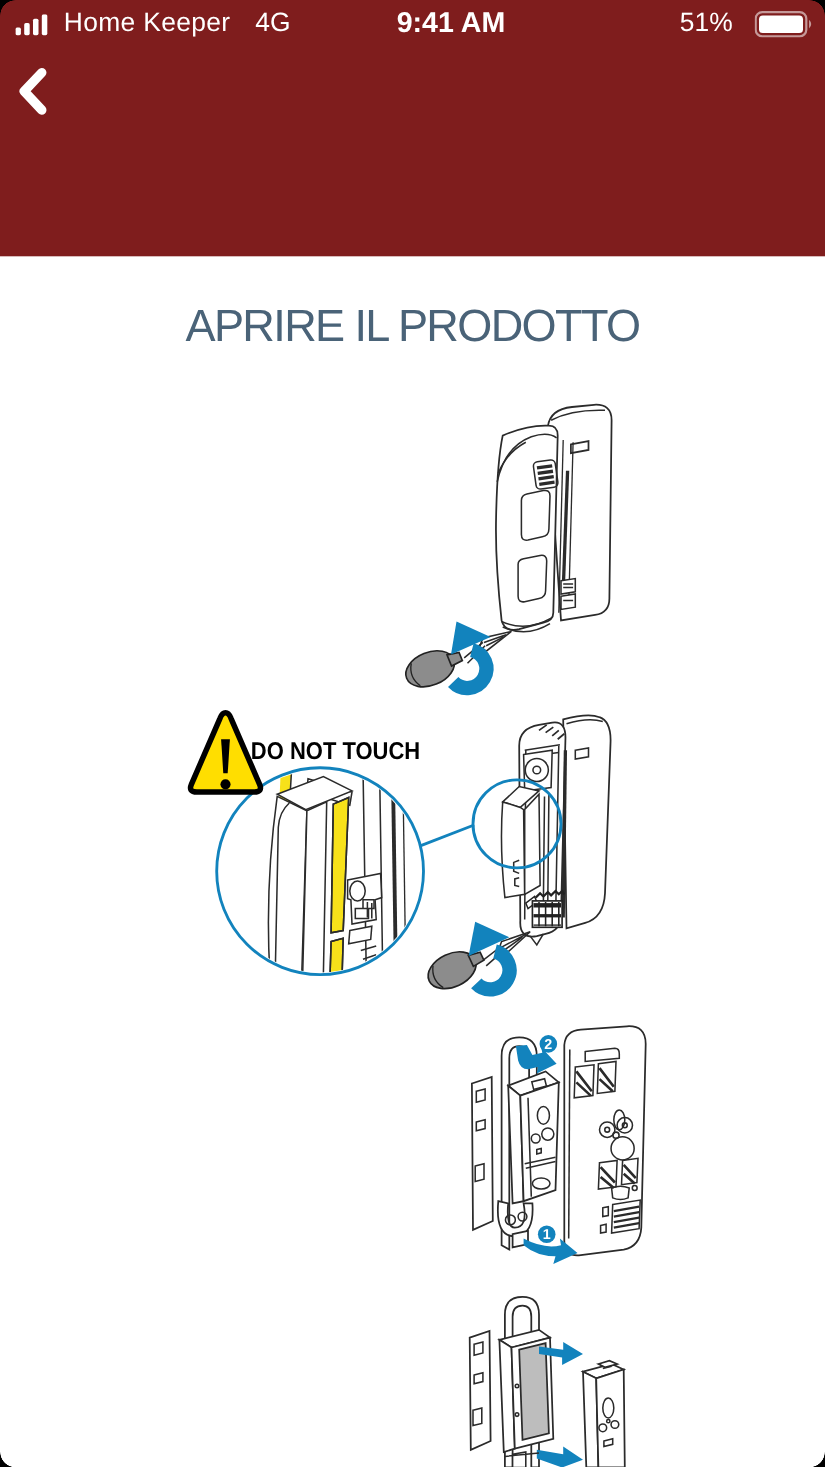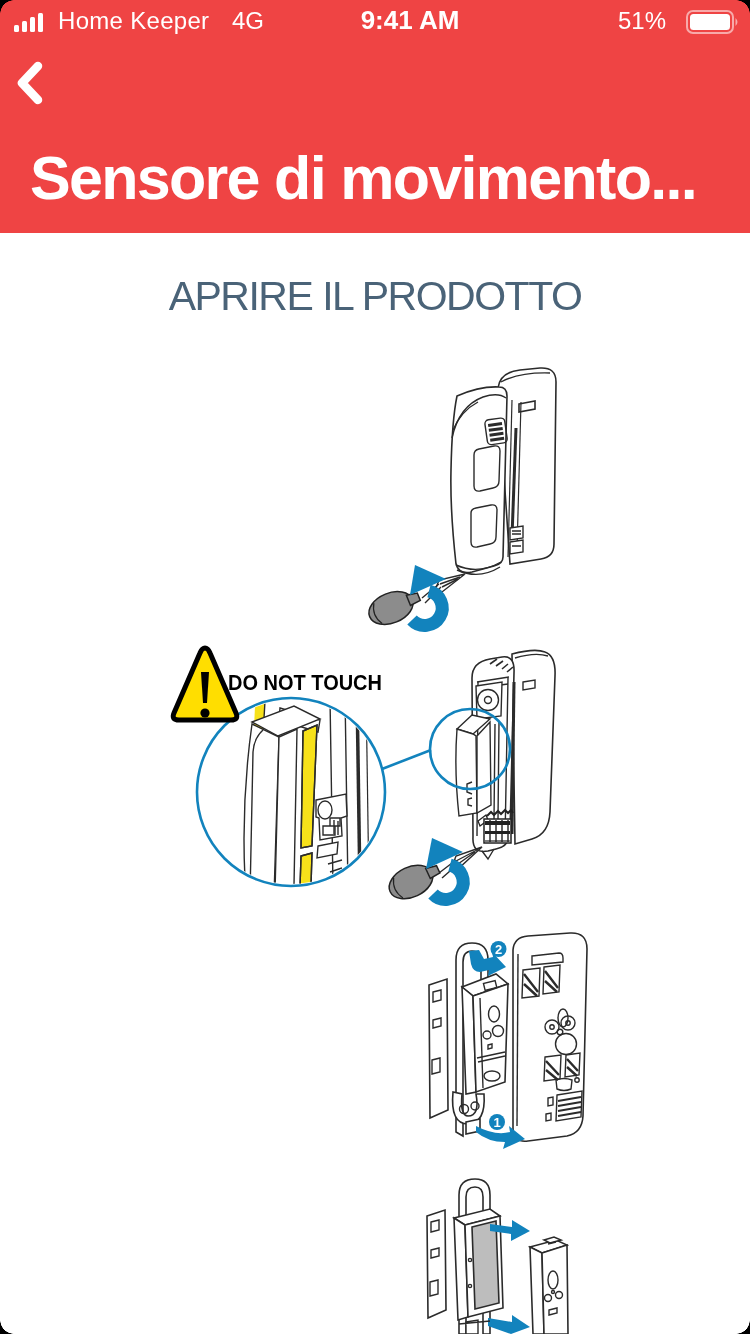--- a/index.html
+++ b/index.html
@@ -1,17 +1,17 @@
 <!DOCTYPE html>
 <html><head>
 <meta charset="utf-8">
 <style>
   html,body{margin:0;padding:0;}
   body{width:750px;height:1334px;font-family:"Liberation Sans",sans-serif;background:#fff;overflow:hidden;position:relative;}
-  .header{position:absolute;left:0;top:0;width:750px;height:233px;background:#ef4444;}
+  .header{position:absolute;left:0;top:0;width:750px;height:233px;background:#7f1d1d;}
   .corner{position:absolute;top:0;width:14px;height:14px;background:#000;}
   .statusbar{position:absolute;left:0;top:0;width:750px;height:44px;color:#fff;}
   .sb-left{position:absolute;left:58px;top:7px;font-size:24px;letter-spacing:0.3px;}
   .sb-4g{position:absolute;left:232px;top:7px;font-size:24px;}
   .sb-time{position:absolute;left:0;width:750px;top:5px;text-align:center;font-size:26px;font-weight:bold;margin-left:35px;}
   .sb-batt{position:absolute;left:618px;top:7px;font-size:24px;}
   .title{position:absolute;left:30px;top:143px;font-size:61px;font-weight:bold;color:#fff;letter-spacing:-1.7px;}
   .heading{position:absolute;left:0;top:273px;width:750px;text-align:center;font-size:41px;color:#4A6378;letter-spacing:-1.5px;}
   svg{position:absolute;}
   .lw{fill:#fff;stroke:#2b2b2b;stroke-width:1.6;}
@@ -37,21 +37,20 @@
     <div class="sb-batt">51%</div>
     <svg style="left:686px;top:10px;" width="54" height="24" viewBox="0 0 54 24">
       <rect x="1" y="1" width="46" height="22" rx="6" fill="none" stroke="#fff" stroke-opacity="0.55" stroke-width="2"></rect>
       <rect x="4" y="4" width="40" height="16" rx="3.5" fill="#fff"></rect>
       <path d="M49.5 8 q4 4 0 8 z" fill="#fff" fill-opacity="0.55"></path>
     </svg>
   </div>
   <svg style="left:12px;top:60px;" width="40" height="48" viewBox="0 0 40 48">
     <path d="M26 6 L10 23 L26 40" fill="none" stroke="#fff" stroke-width="8.5" stroke-linecap="round" stroke-linejoin="round"></path>
   </svg>
-  <div class="title">Sensore di movimento...</div>
 </div>
 <div class="heading">APRIRE IL PRODOTTO</div>
 
 <svg style="left:360px;top:360px;" width="250" height="300" viewBox="0 0 250 300">
   <g class="lw">
 
     <path d="M138 28 Q140 12 160 10 L180 8 Q196 7 196 22 L194 184 Q194 197 181 199 L150 204 Z"></path>
     <path class="ln" d="M141 22 Q160 12 190 13"></path>
 
     <path d="M159 44 L175 41 L175 49 L159 52 Z"></path>

